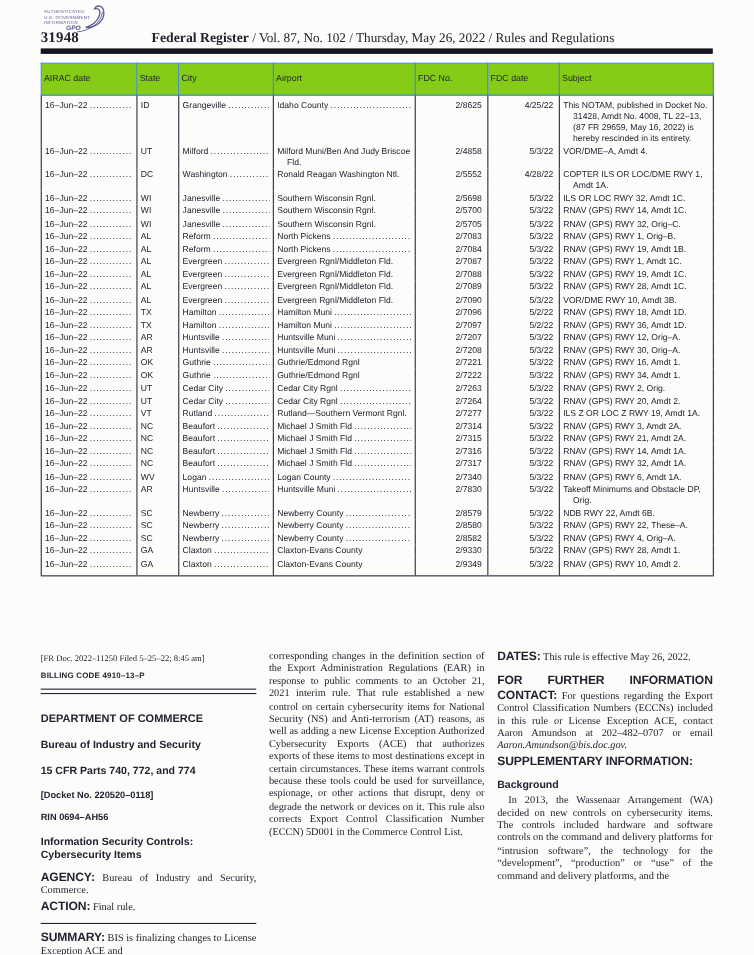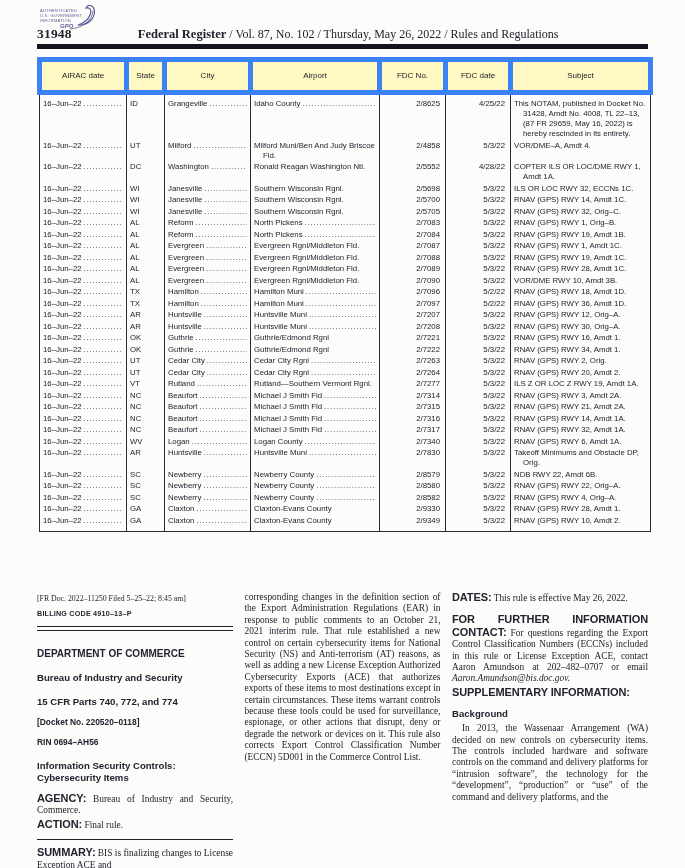--- a/index.html
+++ b/index.html
@@ -31,22 +31,22 @@
     font-size:7.8px;line-height:10px;color:#23222f;
   }
   table.notam col.c1{width:87px}
   table.notam col.c2{width:38px}
   table.notam col.c3{width:86px}
   table.notam col.c4{width:129px}
   table.notam col.c5{width:66px}
   table.notam col.c6{width:65px}
   table.notam col.c7{width:140px}
   table.notam th{
-    border:5px solid #3b82f6;font-weight:normal;text-align:center;
-    height:26px;font-size:8px;padding:1px 2px;background:#fef9c3;
+    border:1px solid #3b82f6;font-weight:normal;text-align:left;
+    height:26px;font-size:8px;padding:1px 2px;background:#84cc16;
   }
   table.notam td{
     border-left:1px solid #2b2a3c;border-right:1px solid #2b2a3c;
     padding:1.5px 3px 0 3px;vertical-align:top;
   }
   table.notam{border-bottom:1px solid #2b2a3c;}
   tr.first td{padding-top:4px;}
   tr.last td{padding-bottom:5px;}
   .num{text-align:right;padding-right:5px !important;}
   .lw{display:flex;}
@@ -209,21 +209,21 @@
               <span class="txt">Janesville</span>
               <span class="dots"></span>
             </div>
           </td>
           <td>
             <div class="hang">Southern Wisconsin Rgnl.</div>
           </td>
           <td class="num">2/5698</td>
           <td class="num">5/3/22</td>
           <td>
-            <div class="hang">ILS OR LOC RWY 32, ECCNs 1C.</div>
+            <div class="hang">ILS OR LOC RWY 32, Amdt 1C.</div>
           </td>
         </tr>
         <tr>
           <td>
             <div class="lw">
               <span class="txt">16–Jun–22</span>
               <span class="dots"></span>
             </div>
           </td>
           <td>WI</td>
@@ -832,21 +832,21 @@
           </td>
           <td>
             <div class="lw">
               <span class="txt">Newberry County</span>
               <span class="dots"></span>
             </div>
           </td>
           <td class="num">2/8580</td>
           <td class="num">5/3/22</td>
           <td>
-            <div class="hang">RNAV (GPS) RWY 22, Orig–A.</div>
+            <div class="hang">RNAV (GPS) RWY 22, These–A.</div>
           </td>
         </tr>
         <tr>
           <td>
             <div class="lw">
               <span class="txt">16–Jun–22</span>
               <span class="dots"></span>
             </div>
           </td>
           <td>SC</td>

